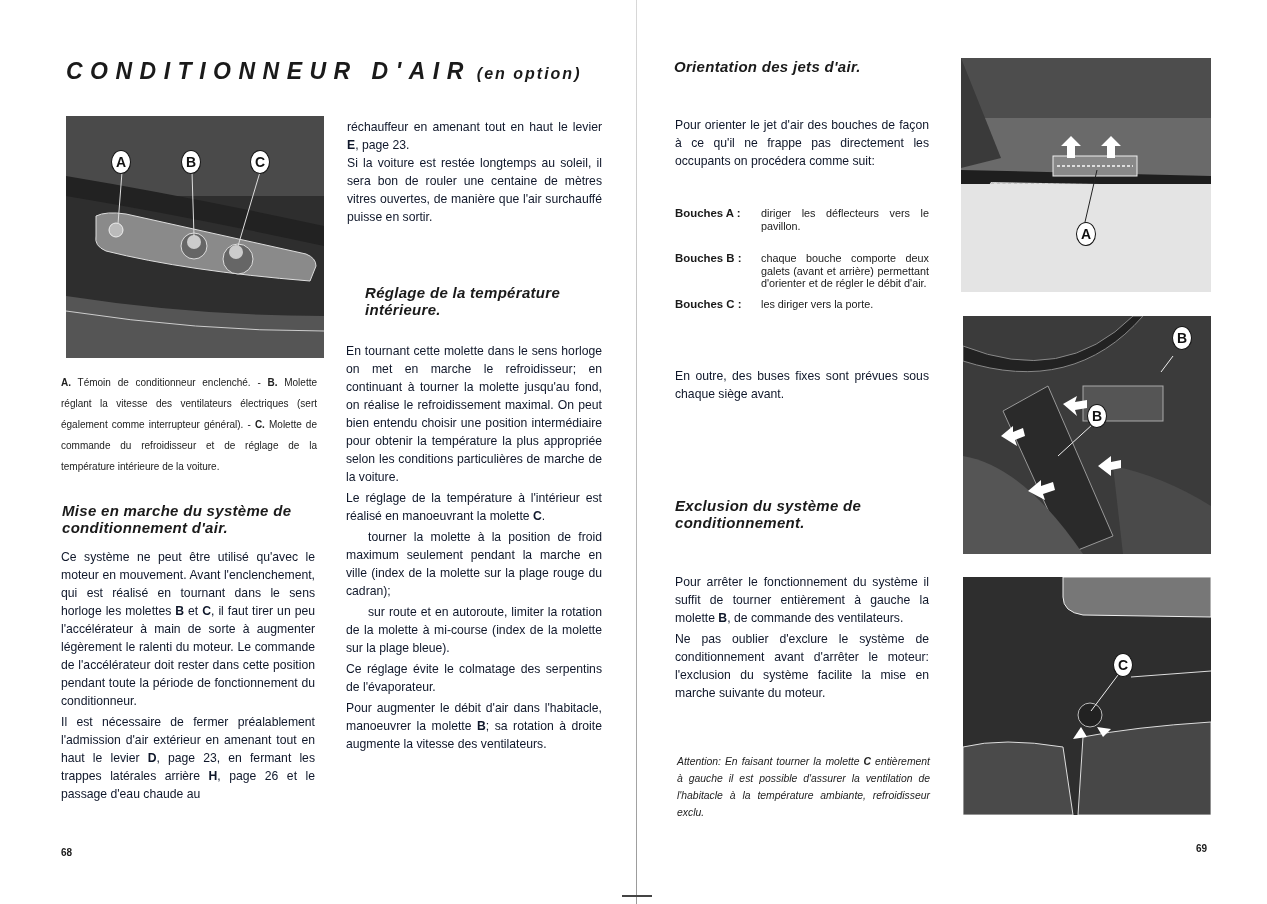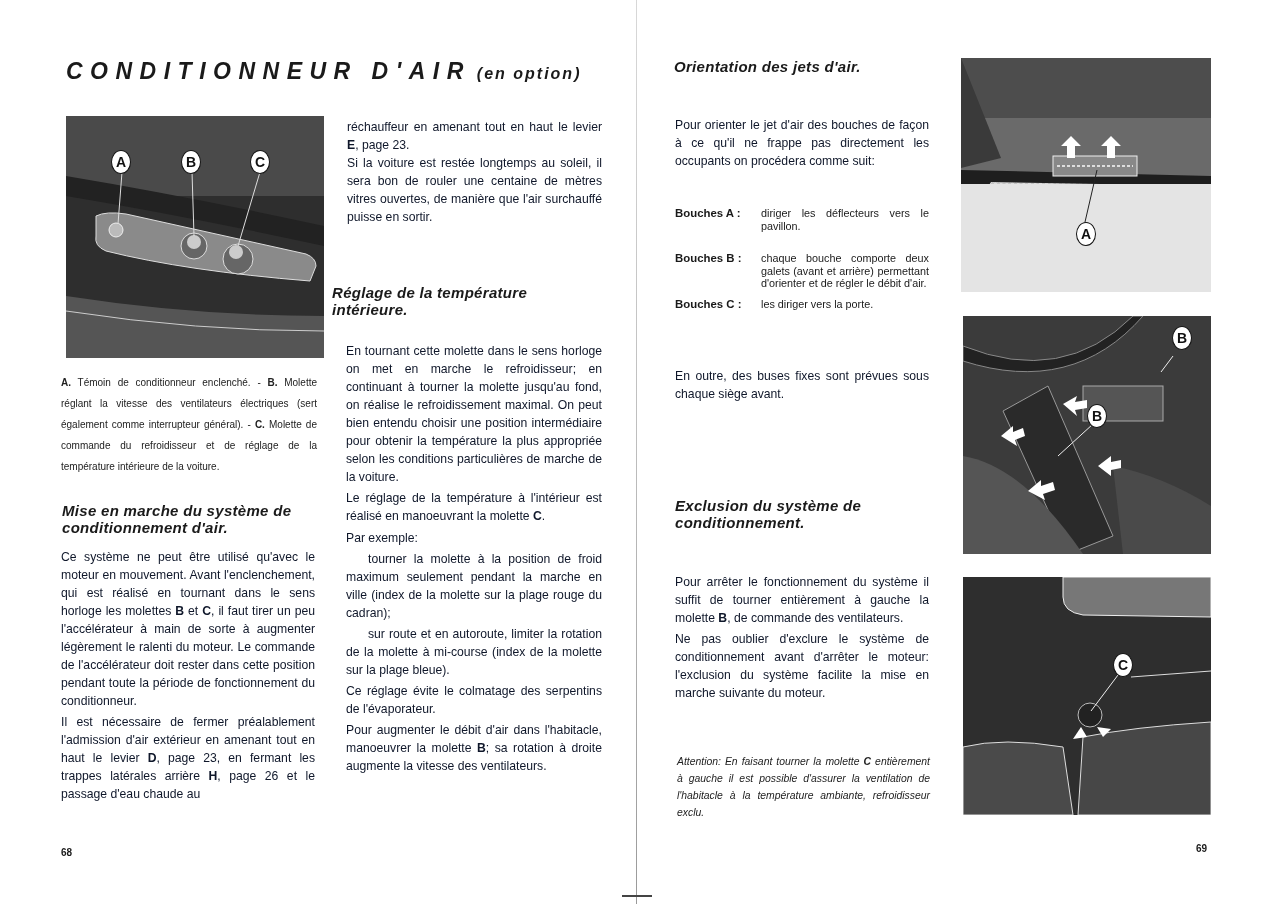--- a/index.html
+++ b/index.html
@@ -91,26 +91,25 @@
 <div class="abs body" style="left:61px; top:548px; width:254px;">
   <p><span>Ce système ne peut être utilisé qu'avec le moteur en mouvement. Avant l'enclenchement, qui est réalisé en tournant dans le sens horloge les molettes </span><b>B</b><span> et </span><b>C</b><span>, il faut tirer un peu l'accélérateur à main de sorte à augmenter légèrement le ralenti du moteur. Le commande de l'accélérateur doit rester dans cette position pendant toute la période de fonctionnement du conditionneur.</span></p>
   <p><span>Il est nécessaire de fermer préalablement l'admission d'air extérieur en amenant tout en haut le levier </span><b>D</b><span>, page 23, en fermant les trappes latérales arrière </span><b>H</b><span>, page 26 et le passage d'eau chaude au</span></p>
 </div>
 
 <div class="abs body" style="left:347px; top:118px; width:255px;">
   <p style="margin-bottom:0"><span>réchauffeur en amenant tout en haut le levier </span><b>E</b><span>, page 23.</span></p>
   <p>Si la voiture est restée longtemps au soleil, il sera bon de rouler une centaine de mètres vitres ouvertes, de manière que l'air surchauffé puisse en sortir.</p>
 </div>
 
-<div class="abs h2" style="left:332px; top:284px; width:250px;">Réglage de la température intérieure.</div>
+<div class="abs h2" style="left:365px; top:284px; width:250px;">Réglage de la température intérieure.</div>
 
 <div class="abs body" style="left:346px; top:342px; width:256px;">
   <p>En tournant cette molette dans le sens horloge on met en marche le refroidisseur; en continuant à tourner la molette jusqu'au fond, on réalise le refroidissement maximal. On peut bien entendu choisir une position intermédiaire pour obtenir la température la plus appropriée selon les conditions particulières de marche de la voiture.</p>
   <p><span>Le réglage de la température à l'intérieur est réalisé en manoeuvrant la molette </span><b>C</b><span>.</span></p>
-  <p style="margin-top:4px">Par exemple:</p>
   <p class="indent">tourner la molette à la position de froid maximum seulement pendant la marche en ville (index de la molette sur la plage rouge du cadran);</p>
   <p class="indent">sur route et en autoroute, limiter la rotation de la molette à mi-course (index de la molette sur la plage bleue).</p>
   <p>Ce réglage évite le colmatage des serpentins de l'évaporateur.</p>
   <p><span>Pour augmenter le débit d'air dans l'habitacle, manoeuvrer la molette </span><b>B</b><span>; sa rotation à droite augmente la vitesse des ventilateurs.</span></p>
 </div>
 
 <div class="abs pagenum" style="left:61px; top:847px;">68</div>
 
 <div class="abs h2" style="left:674px; top:58px; width:270px;">Orientation des jets d'air.</div>
 

